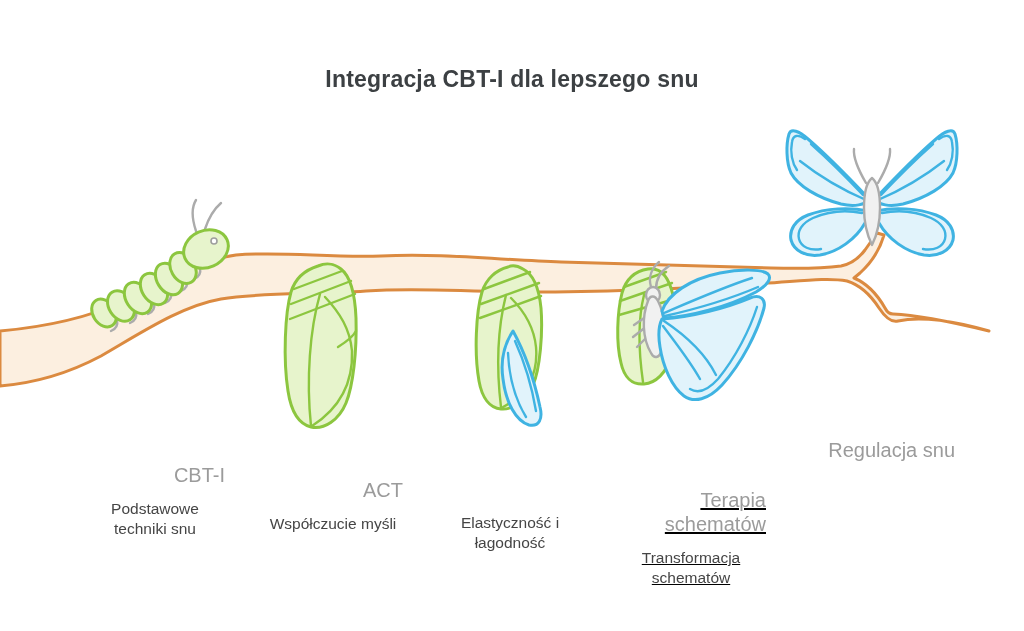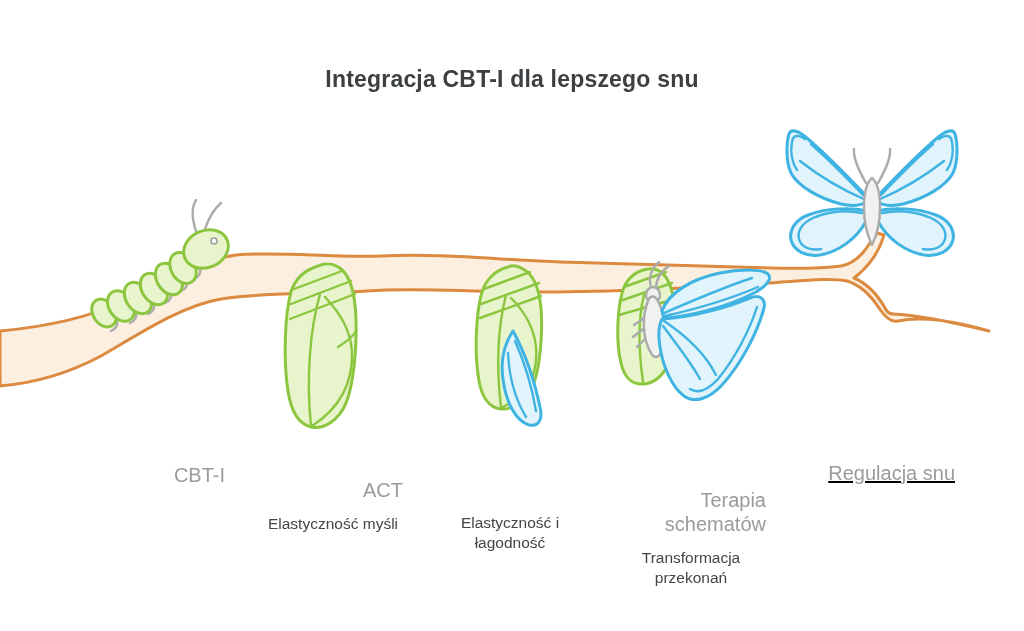--- a/index.html
+++ b/index.html
@@ -187,33 +187,34 @@
         C 864,212 868,226 872,234
         C 876,226 880,212 880,197
         C 880,182 877,171 872,167 Z"></path>
     </g>
   </svg>
 
   <div class="title">Integracja CBT-I dla lepszego snu</div>
 
   <div class="stage-label" style="left:85px;top:452px;width:140px;">
     <div class="stage-name">CBT-I</div>
+    <div class="stage-desc">Podstawowe techniki snu</div>
   </div>
 
   <div class="stage-label" style="left:263px;top:467px;width:140px;">
     <div class="stage-name">ACT</div>
-    <div class="stage-desc">Elastyczność myśli</div>
+    <div class="stage-desc">Współczucie myśli</div>
   </div>
 
   <div class="stage-label" style="left:435px;top:490px;width:150px;">
     <div class="stage-desc">Elastyczność i łagodność</div>
   </div>
 
-  <div class="stage-label" style="left:616px;top:477px;width:150px;">
+  <div class="stage-label" style="left:616px;top:477px;width:150px;text-decoration:underline;">
     <div class="stage-name">Terapia schematów</div>
-    <div class="stage-desc">Transformacja przekonań</div>
-  </div>
-
-  <div class="stage-label" style="left:785px;top:450px;width:170px;text-decoration:underline;">
+    <div class="stage-desc">Transformacja schematów</div>
+  </div>
+
+  <div class="stage-label" style="left:785px;top:427px;width:170px;">
     <div class="stage-name">Regulacja snu</div>
   </div>
 
 </div>
 
 </body></html>

